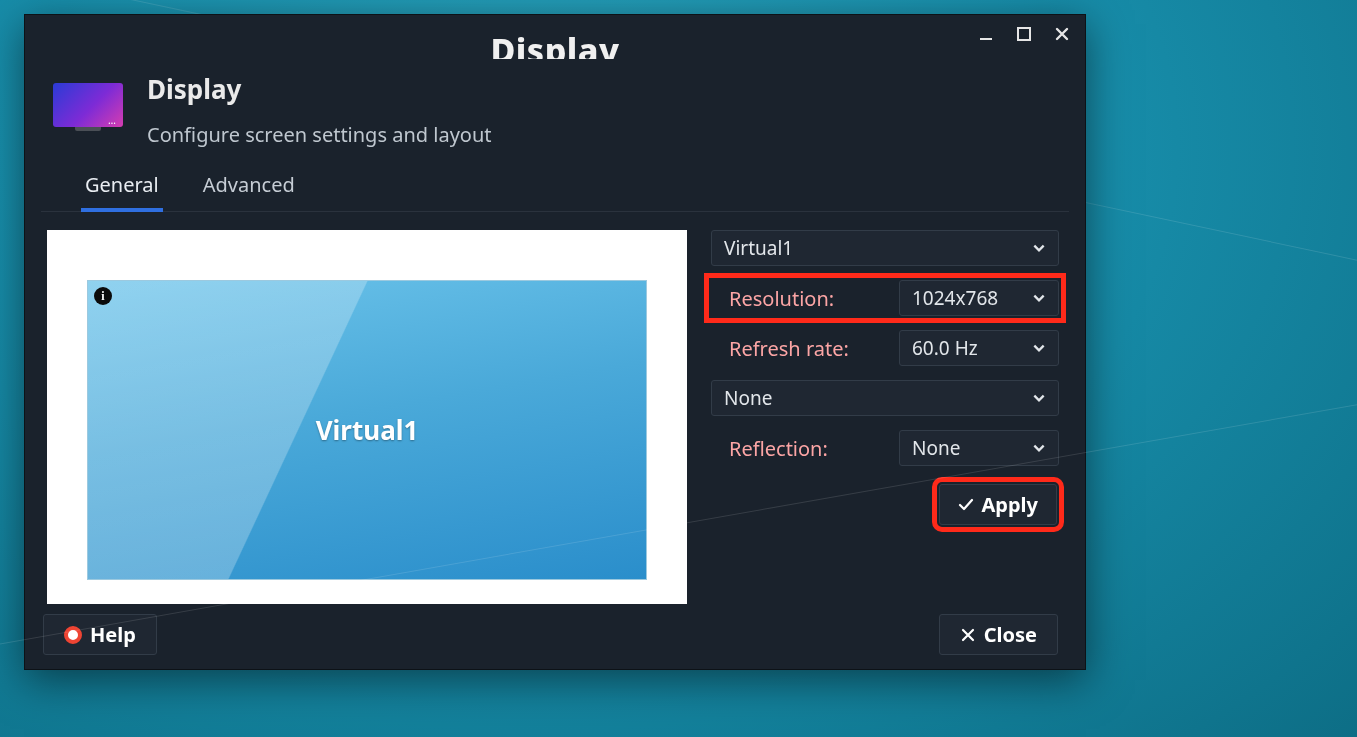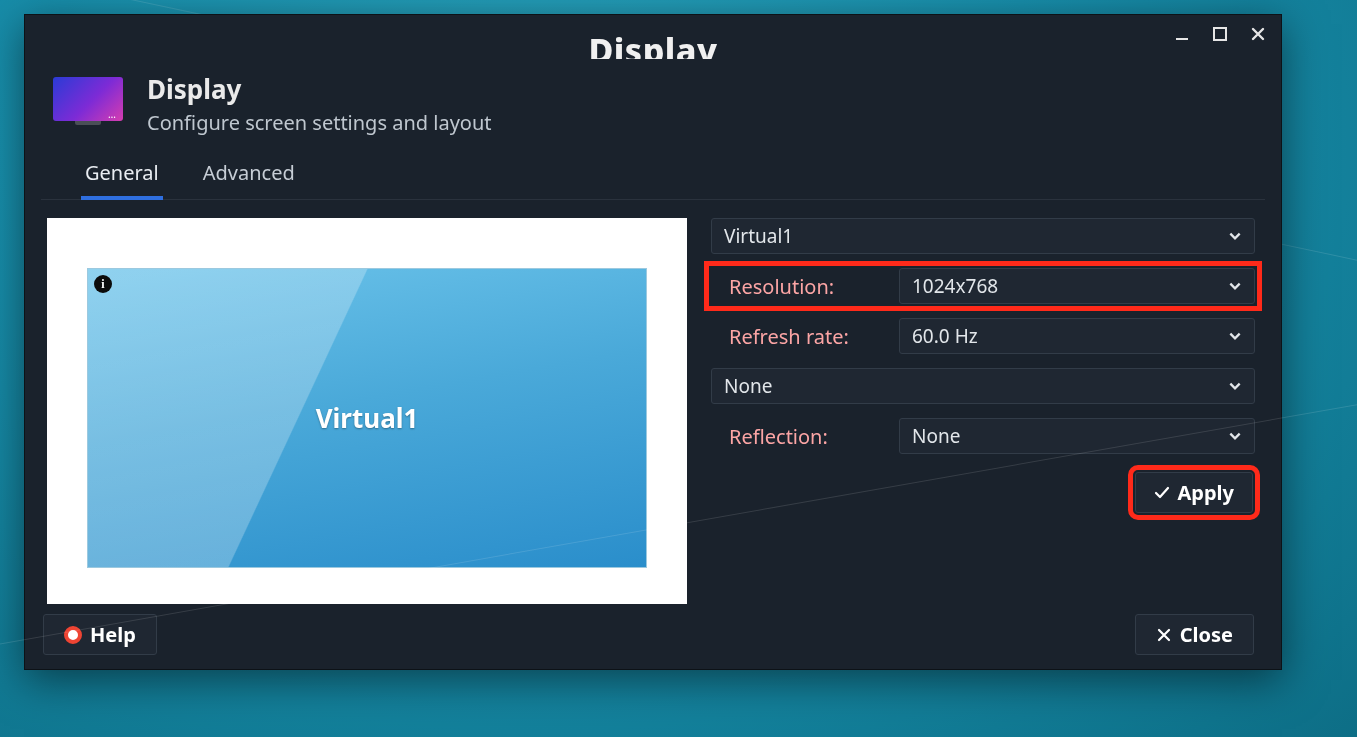--- a/index.html
+++ b/index.html
@@ -21,21 +21,21 @@
     top: 120px; left: -200px;
     transform: rotate(12deg);
     pointer-events: none;
   }
   body::after { top: 520px; transform: rotate(-10deg); }
 
   
   .window {
     position: absolute;
     left: 24px; top: 14px;
-    width: 1258px; height: 656px;
+    width: 1062px; height: 656px;
     background: #1a222c;
     border: 1px solid #0d1217;
     box-shadow: 0 10px 40px rgba(0,0,0,.5);
     display: flex;
     flex-direction: column;
   }
 
   
   .titlebar {
     height: 38px;
@@ -88,21 +88,21 @@
     content:"…";
     position:absolute; right:6px; bottom:0px;
     color:#fff; font-size:10px; letter-spacing:1px;
   }
   .header .monitor-icon .stand {
     position:absolute; left:22px; top:44px;
     width:26px; height:4px; background:#4a4f56;
     border-radius:0 0 2px 2px;
   }
   .header h1 { font-size: 26px; font-weight: 700; color:#eaeaea; }
-  .header .subtitle { font-size: 20px; color:#bfc7cf; margin-top:2px;text-align:center; }
+  .header .subtitle { font-size: 20px; color:#bfc7cf; margin-top:14px;text-align:center; }
 
   
   .tabs {
     display:flex;
     gap: 36px;
     padding: 0 40px;
     border-bottom: 1px solid #2a323d;
     margin: 6px 16px 0 16px;
   }
   .tab {

